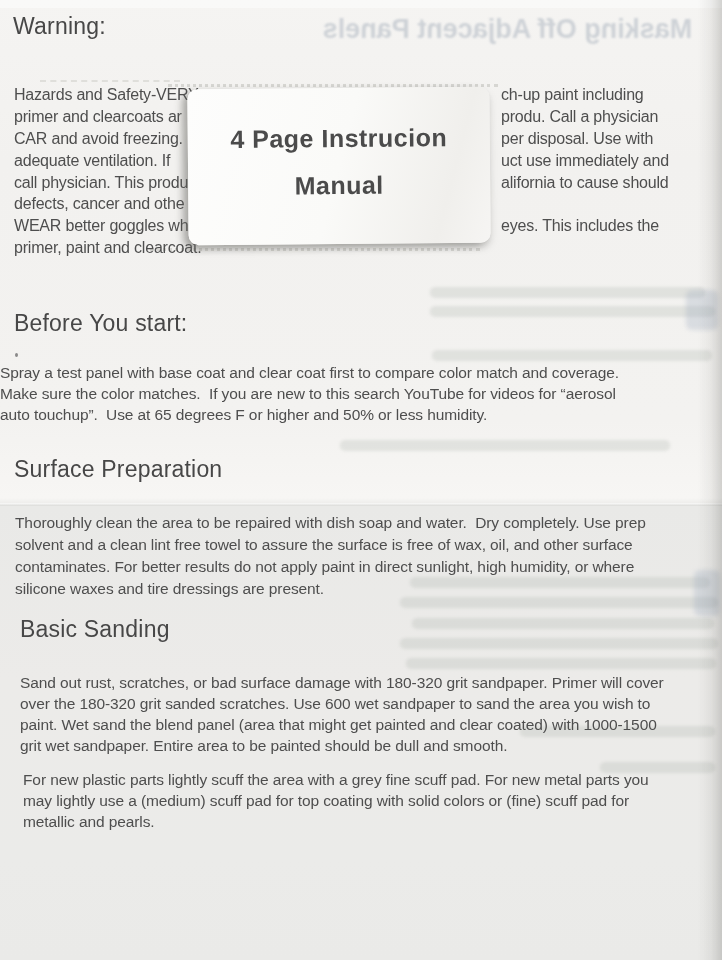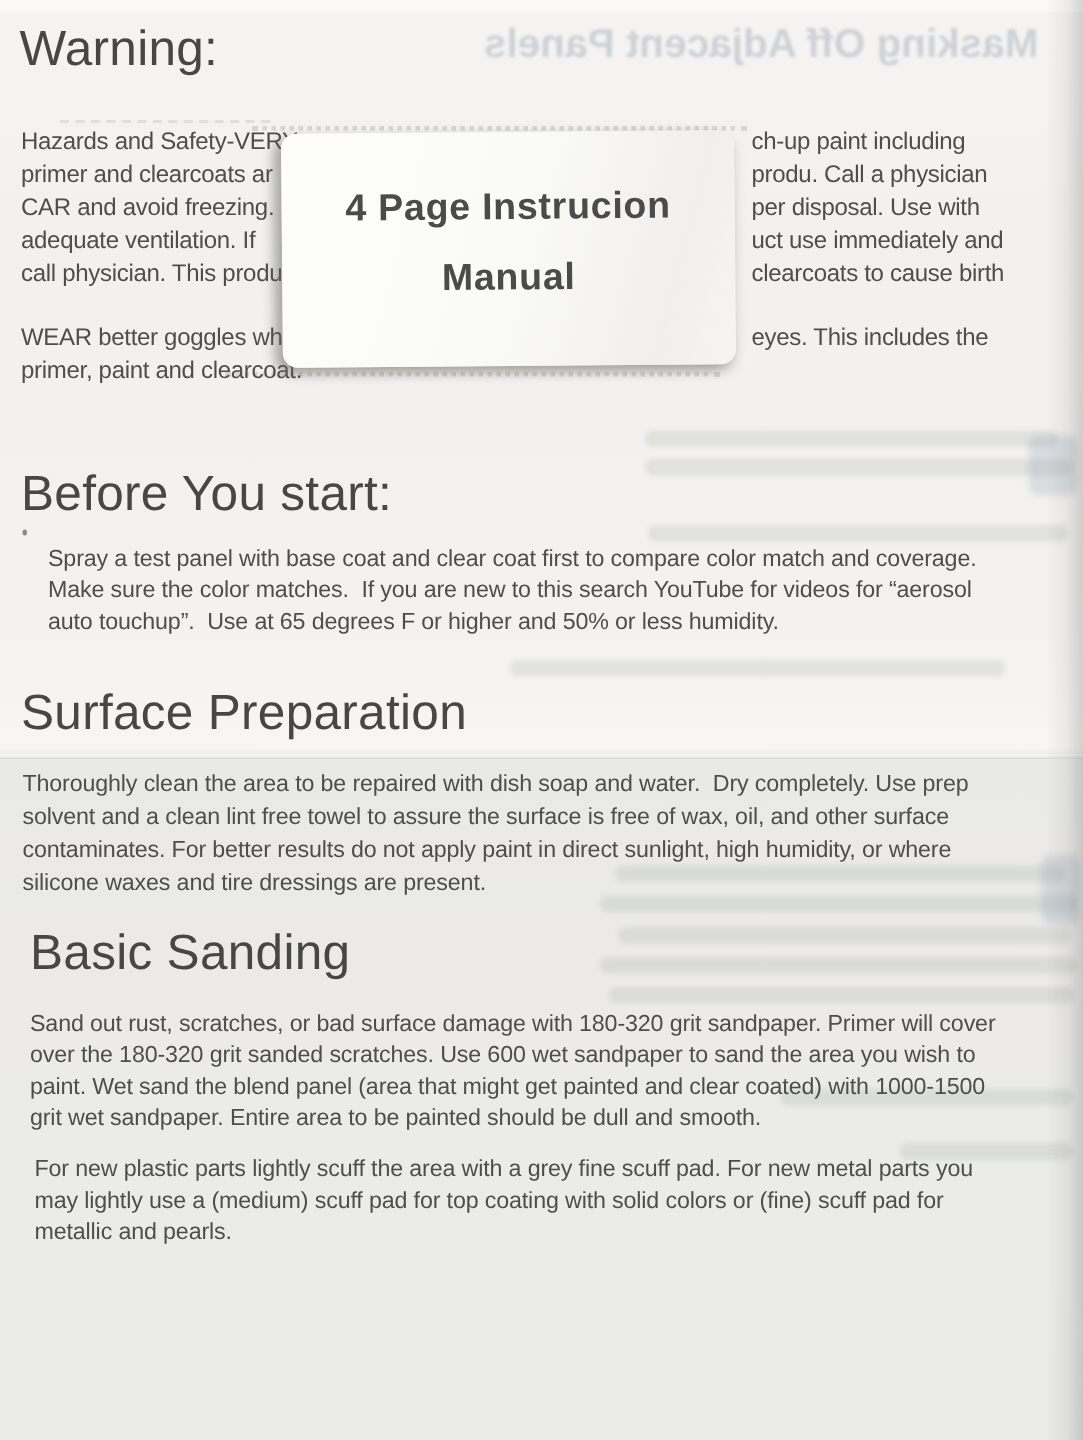--- a/index.html
+++ b/index.html
@@ -19,21 +19,21 @@
   
   .ghost-heading{
     position:absolute;left:300px;top:14px;width:415px;height:36px;
     font-size:27px;font-weight:700;color:#c7ccd2;text-align:center;
     transform:scaleX(-1);filter:blur(1.1px);opacity:.85;white-space:nowrap;}
   .gl{position:absolute;height:11px;border-radius:5px;
     background:rgba(158,168,158,.22);filter:blur(1.6px);}
   .gblob{position:absolute;border-radius:6px;background:rgba(150,165,185,.28);filter:blur(2.2px);}
 
   
-  .h1{position:absolute;color:#474747;font-size:33px;font-weight:400;
+  .h1{position:absolute;color:#474747;font-size:23px;font-weight:400;
     letter-spacing:.2px;white-space:nowrap;}
 
   
   .body-text{position:absolute;color:#4e4e4e;font-size:15.5px;
     letter-spacing:-.1px;white-space:pre;line-height:21px;}
   .lh22{line-height:22px;}
 
   
   .warn-para{position:absolute;left:14px;top:86px;width:706px;
     color:#4e4e4e;font-size:16px;letter-spacing:-.2px;}
@@ -98,41 +98,42 @@
     <div class="wline">
       <span class="lf">CAR and avoid freezing.</span>
       <span class="rf">per disposal. Use with</span>
     </div>
     <div class="wline">
       <span class="lf">adequate ventilation. If</span>
       <span class="rf">uct use immediately and</span>
     </div>
     <div class="wline">
       <span class="lf">call physician. This produ</span>
-      <span class="rf">clearcoats to cause birth</span>
+      <span class="rf">alifornia to cause should</span>
     </div>
     <div class="wline">
+      <span class="lf">defects, cancer and othe</span>
     </div>
     <div class="wline">
       <span class="lf">WEAR better goggles wh</span>
       <span class="rf">eyes. This includes the</span>
     </div>
     <div class="wline">
       <span class="lf">primer, paint and clearcoat.</span>
     </div>
   </div>
 
   <div class="label">
     <div class="l1">4 Page Instrucion</div>
     <div class="l2">Manual</div>
   </div>
 
   <div class="h1 txt" style="left:14px;top:310px">Before You start:</div>
   <div class="stray-dot"></div>
-  <div class="body-text txt" style="left:32px;top:362px">Spray a test panel with base coat and clear coat first to compare color match and coverage.
+  <div class="body-text txt" style="left:0;top:362px">Spray a test panel with base coat and clear coat first to compare color match and coverage.
 Make sure the color matches.  If you are new to this search YouTube for videos for “aerosol
 auto touchup”.  Use at 65 degrees F or higher and 50% or less humidity.</div>
 
   <div class="h1 txt" style="left:14px;top:456px">Surface Preparation</div>
   <div class="body-text lh22 txt" style="left:15px;top:512px">Thoroughly clean the area to be repaired with dish soap and water.  Dry completely. Use prep
 solvent and a clean lint free towel to assure the surface is free of wax, oil, and other surface
 contaminates. For better results do not apply paint in direct sunlight, high humidity, or where
 silicone waxes and tire dressings are present.</div>
 
   <div class="h1 txt" style="left:20px;top:616px">Basic Sanding</div>

